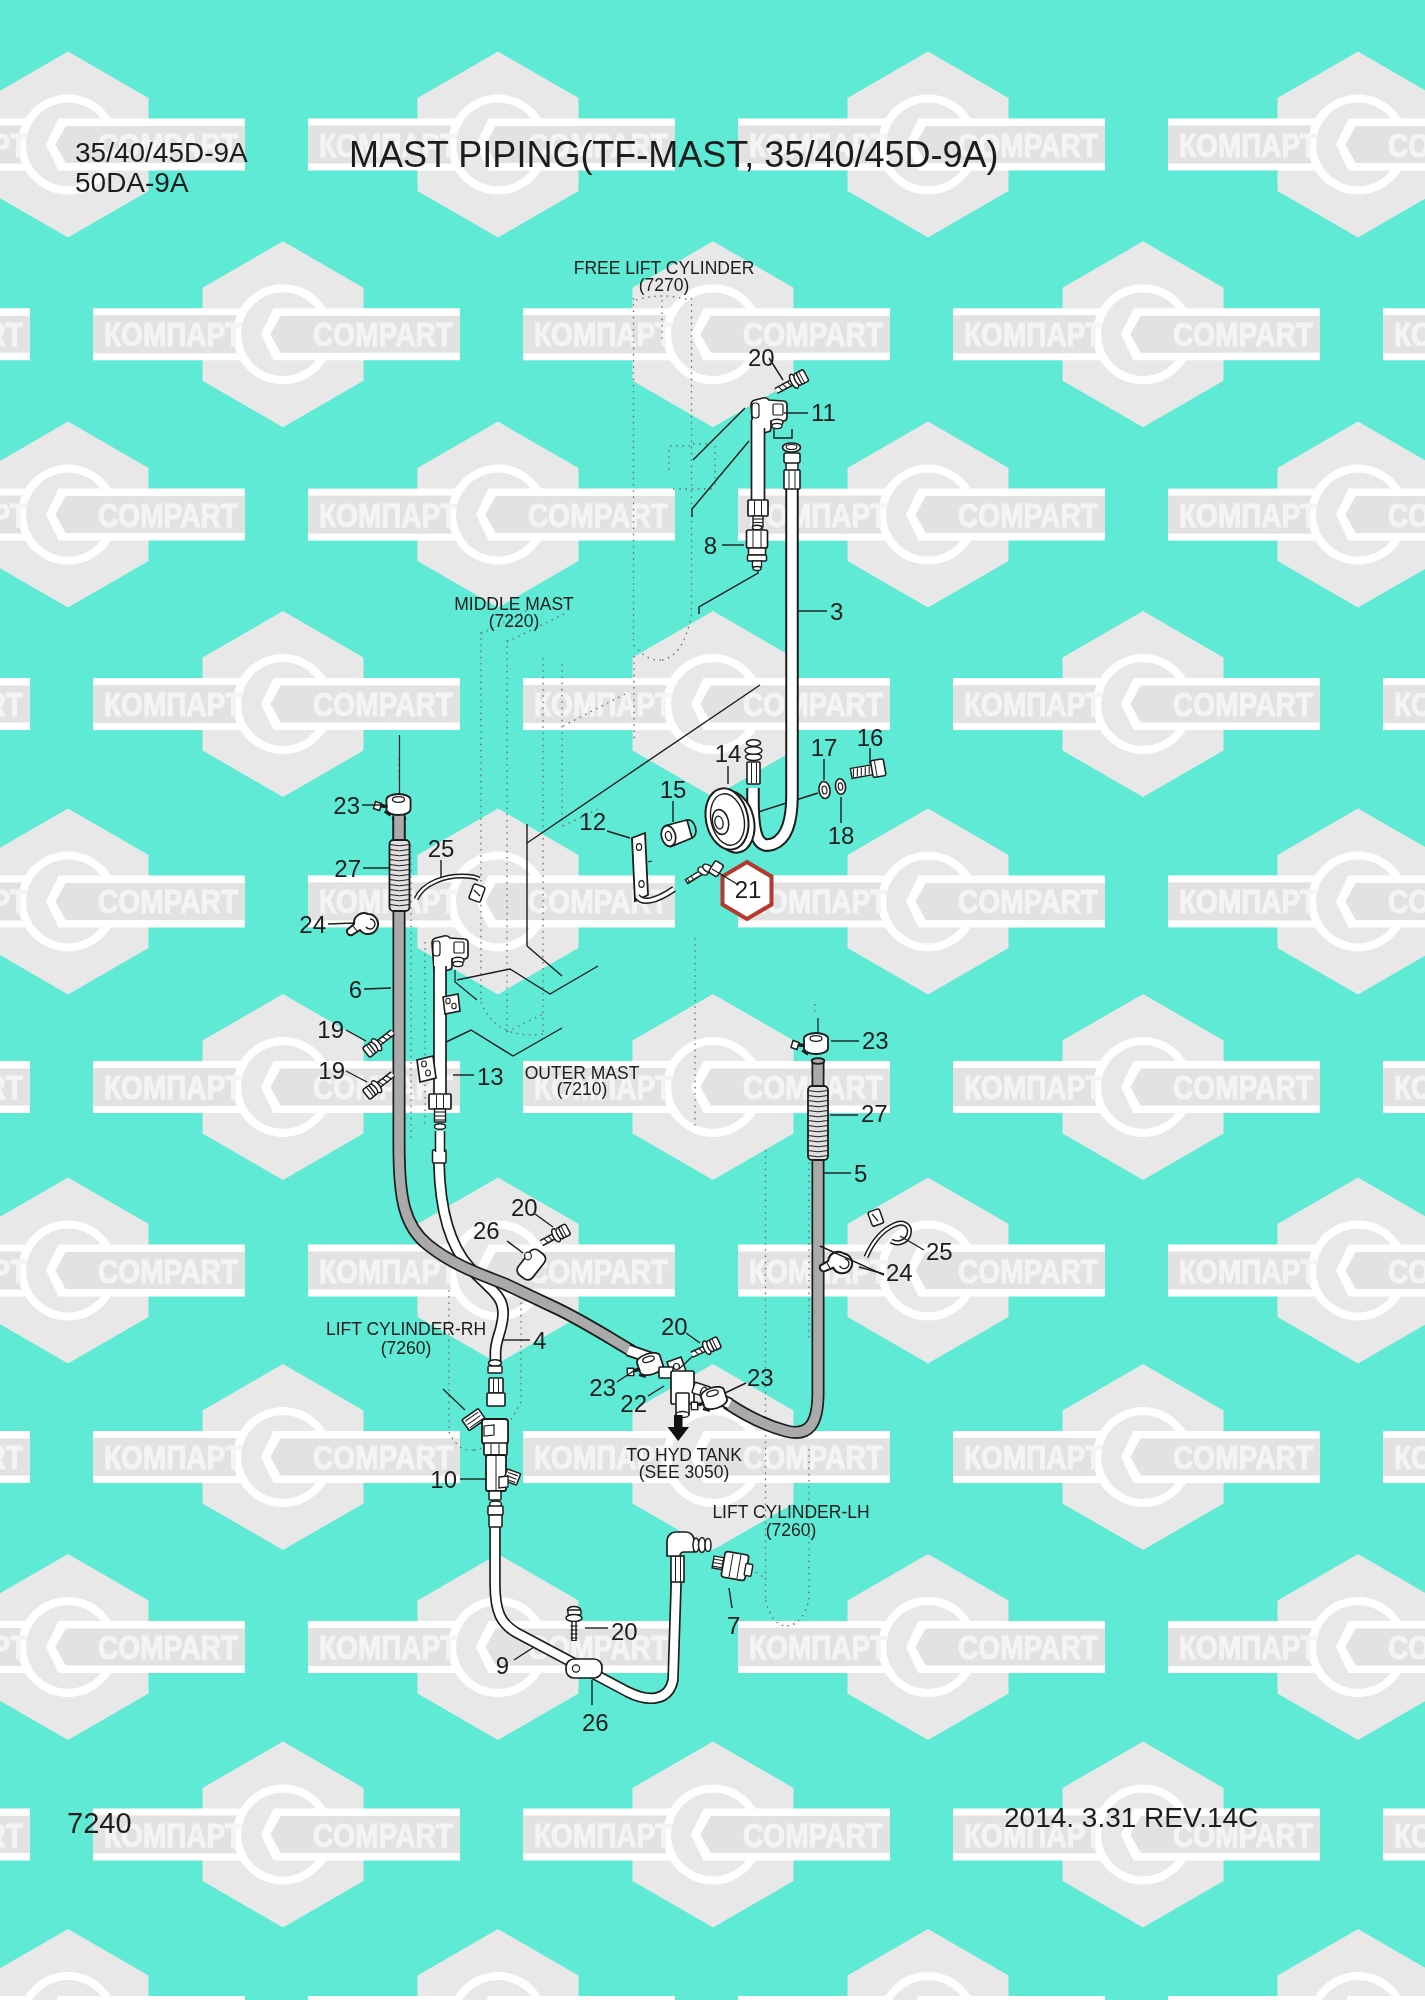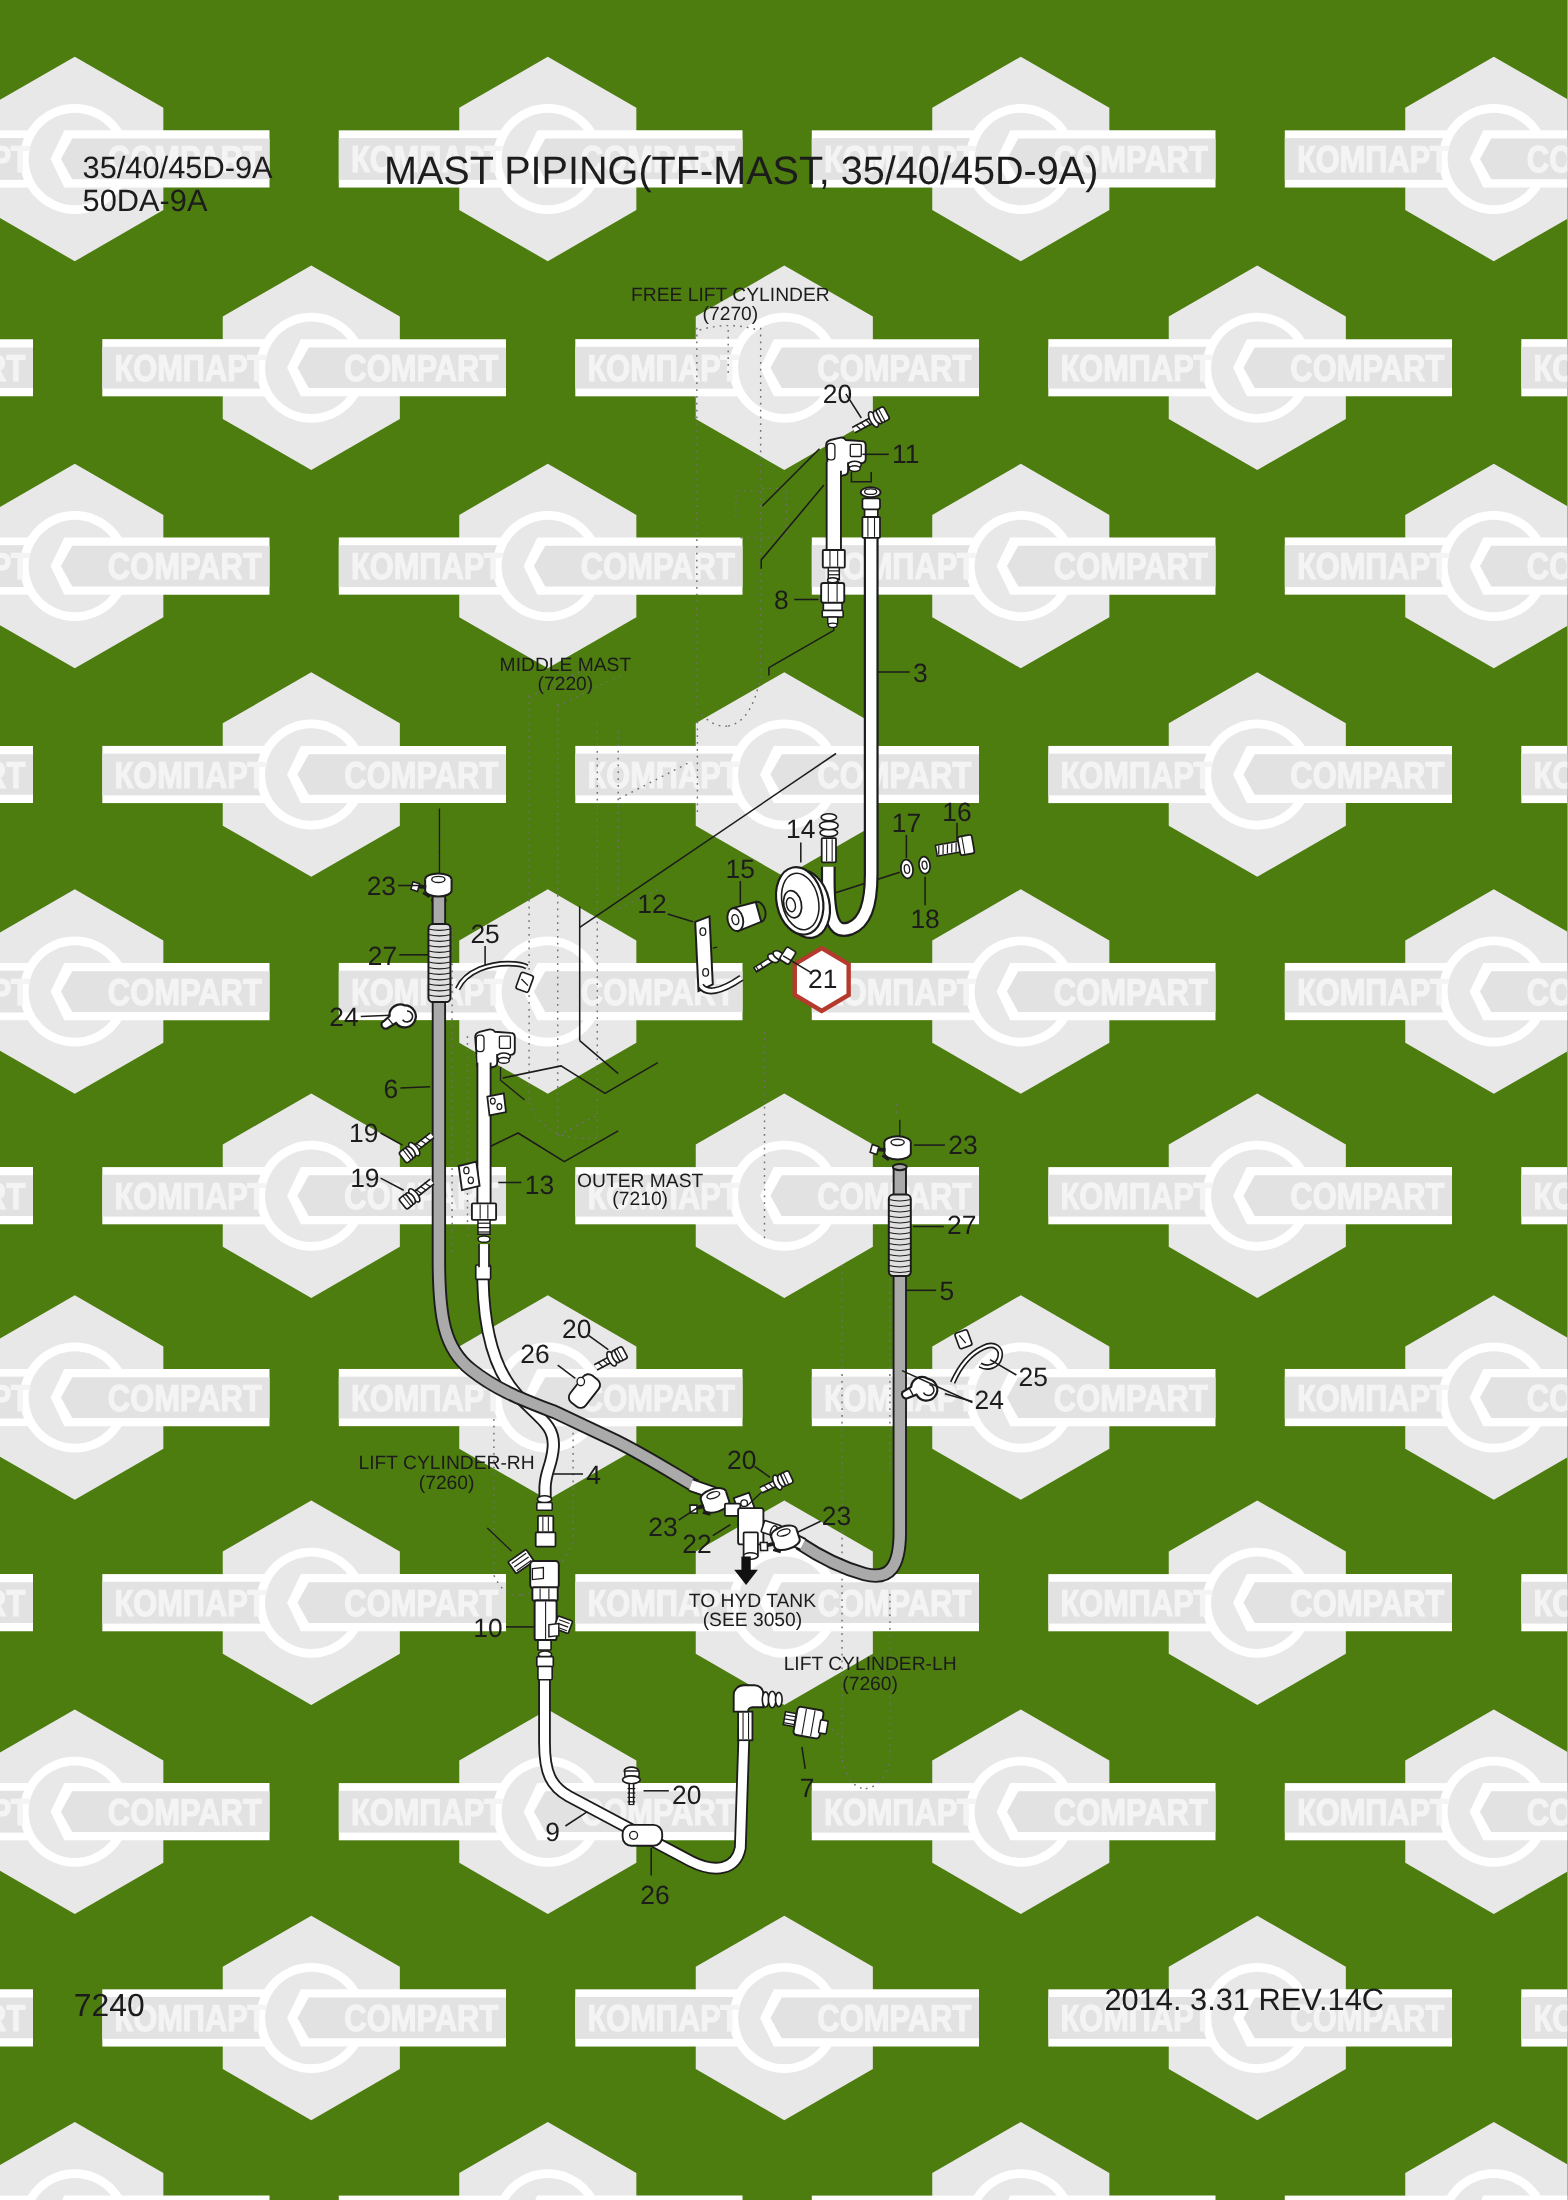--- a/index.html
+++ b/index.html
@@ -1,16 +1,16 @@
 <!DOCTYPE html>
 <html><head>
 <meta charset="utf-8">
 <style>
 html,body{margin:0;padding:0;}
-#page{position:relative;width:1425px;height:2000px;background:#4d7c0f;overflow:hidden;
+#page{position:relative;width:1425px;height:2000px;background:#5eead4;overflow:hidden;
 font-family:"Liberation Sans",sans-serif;}
 svg{display:block;}
 text{font-family:"Liberation Sans",sans-serif;}
 </style>
 </head>
 <body>
 <div id="page">
 <svg width="1425" height="2000" viewBox="0 0 1425 2000">
 <defs>
 <g id="wm">

